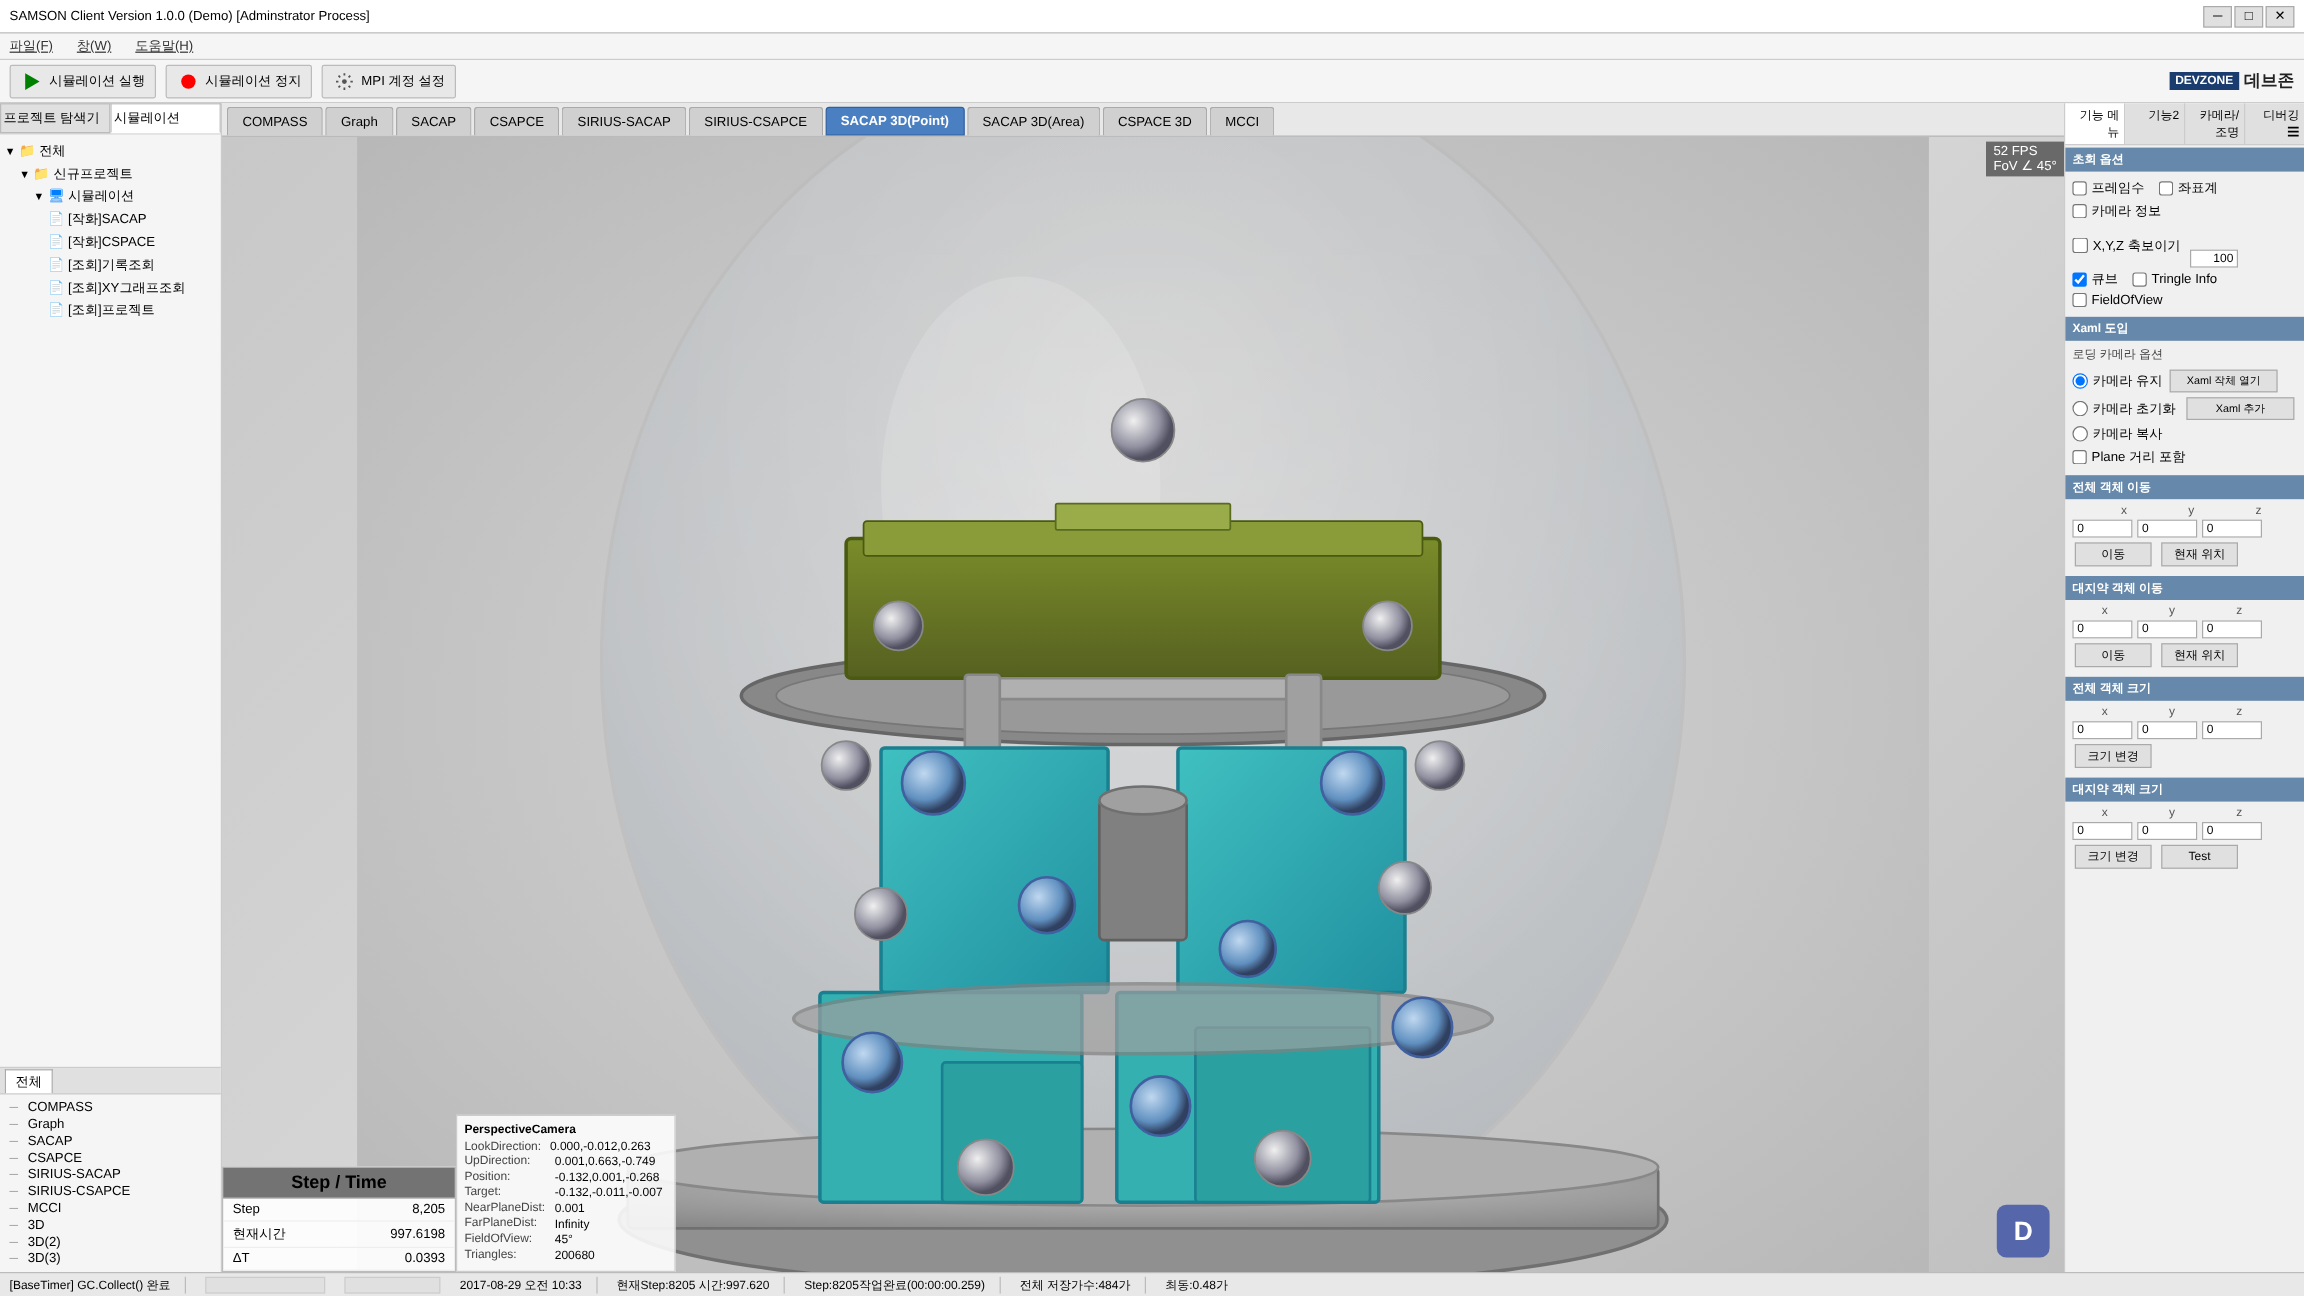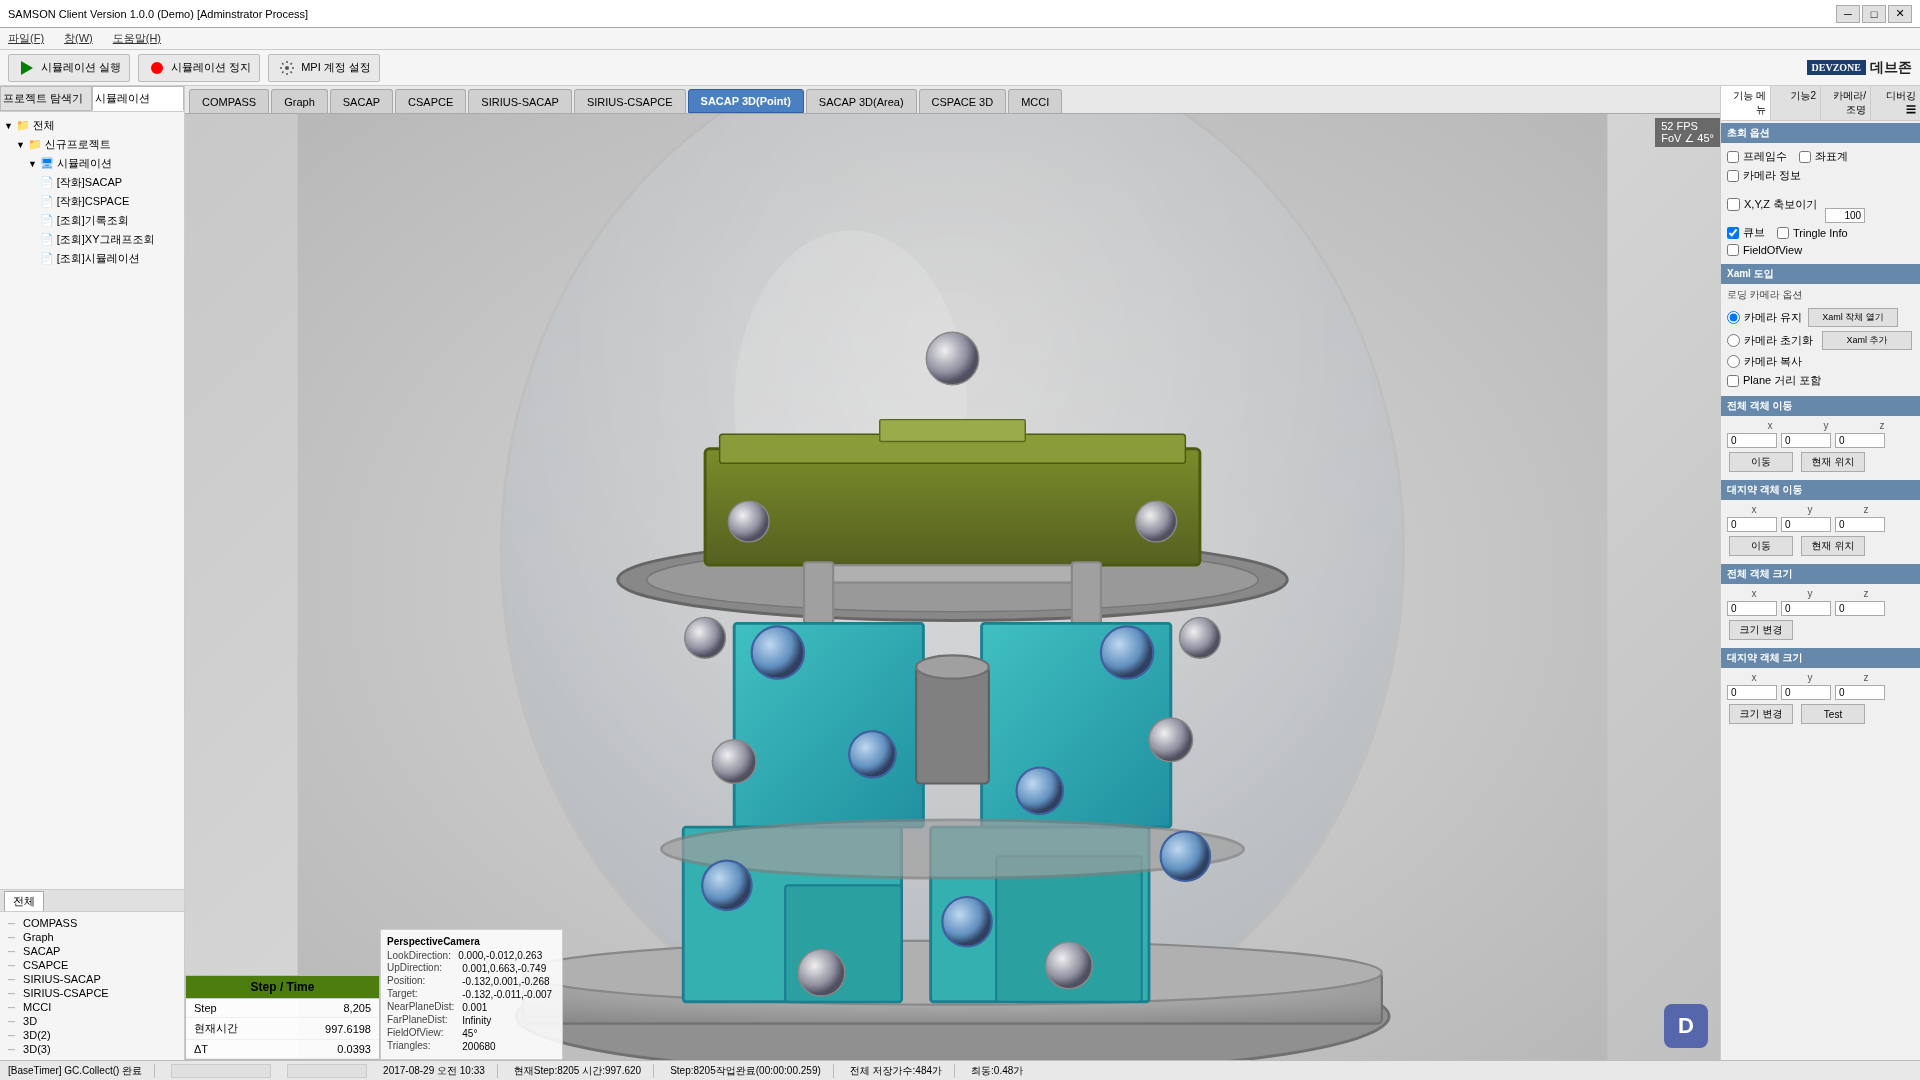--- a/index.html
+++ b/index.html
@@ -13,21 +13,21 @@
     
     #menubar { background: #f5f5f5; border-bottom: 1px solid #ccc; height: 22px; display: flex; align-items: center; padding: 0 4px; gap: 12px; }
     .menu-item { font-size: 11px; color: #333; cursor: pointer; padding: 4px 4px; text-decoration: underline; }
 
     
     #toolbar { background: #f5f5f5; border-bottom: 1px solid #ccc; height: 36px; display: flex; align-items: center; padding: 0 8px; gap: 8px; }
     .toolbar-btn { display: flex; align-items: center; gap: 4px; padding: 2px 8px; border: 1px solid #bbb; background: #e8e8e8; cursor: pointer; font-size: 11px; border-radius: 2px; height: 28px; }
     .toolbar-icon { width: 20px; height: 20px; display: flex; align-items: center; justify-content: center; }
     .play-icon { width: 0; height: 0; border-top: 7px solid transparent; border-bottom: 7px solid transparent; border-left: 12px solid green; }
     .stop-icon { width: 12px; height: 12px; background: red; border-radius: 50%; }
-    .toolbar-logo { margin-left: auto; display: flex; align-items: center; gap: 4px; font-size: 13px; font-weight: bold; color: #333; font-family: Liberation Serif, serif; }
+    .toolbar-logo { margin-left: auto; display: flex; align-items: center; gap: 4px; font-size: 13px; font-weight: bold; color: #333; }
 
     
     #main { display: flex; height: calc(1080px - 28px - 22px - 36px - 20px); }
 
     
     #left-panel { width: 185px; background: #f5f5f5; border-right: 1px solid #ccc; display: flex; flex-direction: column; }
     #left-tabs { display: flex; border-bottom: 1px solid #ccc; }
     .left-tab { flex: 1; padding: 4px 2px; text-align: left; font-size: 11px; cursor: pointer; border: 1px solid #bbb; background: #e0e0e0; }
     .left-tab.active { background: #fff; border-bottom: 1px solid #fff; }
     #tree-panel { flex: 1; overflow: auto; padding: 4px; }
@@ -49,21 +49,21 @@
     #viewport { flex: 1; position: relative; background: linear-gradient(135deg, #c8c8c8 0%, #d8d8d8 50%, #c0c0c0 100%); overflow: hidden; }
     #fps-display { position: absolute; top: 4px; right: 0; background: rgba(0,0,0,0.5); color: white; padding: 2px 6px; font-size: 11px; }
 
     
     #camera-info { position: absolute; bottom: 0; left: 0; background: rgba(255,255,255,0.85); border: 1px solid #ccc; padding: 8px; font-size: 10px; min-width: 200px; }
     #camera-info table { border-collapse: collapse; }
     #camera-info td { padding: 1px 4px; vertical-align: top; }
 
     
     #step-panel { position: absolute; bottom: 0; left: 0; background: rgba(255,255,255,0.92); border: 1px solid #bbb; }
-    #step-panel-header { background: #4d7c0f; padding: 4px 8px; text-align: center; font-weight: bold; font-size: 12px; border-bottom: 1px solid #ccc; }
+    #step-panel-header { background: #737373; padding: 4px 8px; text-align: center; font-weight: bold; font-size: 15px; border-bottom: 1px solid #ccc; }
     #step-panel-table { width: 180px; }
     #step-panel-table td { padding: 3px 8px; border-bottom: 1px solid #eee; font-size: 11px; }
     #step-panel-table td:last-child { text-align: right; }
 
     
     #d-button { position: absolute; bottom: 12px; right: 12px; width: 44px; height: 44px; background: #5566aa; border-radius: 8px; display: flex; align-items: center; justify-content: center; color: white; font-size: 22px; font-weight: bold; cursor: pointer; }
 
     
     #right-panel { width: 200px; background: #f0f0f0; border-left: 1px solid #ccc; overflow-y: auto; font-size: 11px; }
     #right-panel-tabs { display: flex; border-bottom: 1px solid #ccc; background: #e0e0e0; }
@@ -186,21 +186,21 @@
       <div class="tree-item tree-indent-3">
         <span style="color:#4488cc;">📄</span>
         <span>[조회]기록조회</span>
       </div>
       <div class="tree-item tree-indent-3">
         <span style="color:#4488cc;">📄</span>
         <span>[조회]XY그래프조회</span>
       </div>
       <div class="tree-item tree-indent-3">
         <span style="color:#4488cc;">📄</span>
-        <span>[조회]시뮬레이션</span>
+        <span>[조회]프로젝트</span>
       </div>
     </div>
 
     <div id="left-sim-panel">
       <div id="sim-tabs">
         <div class="sim-tab active">전체</div>
       </div>
       <div id="tree-panel2">
         <div class="list-row">
           <span class="dash">─</span>

